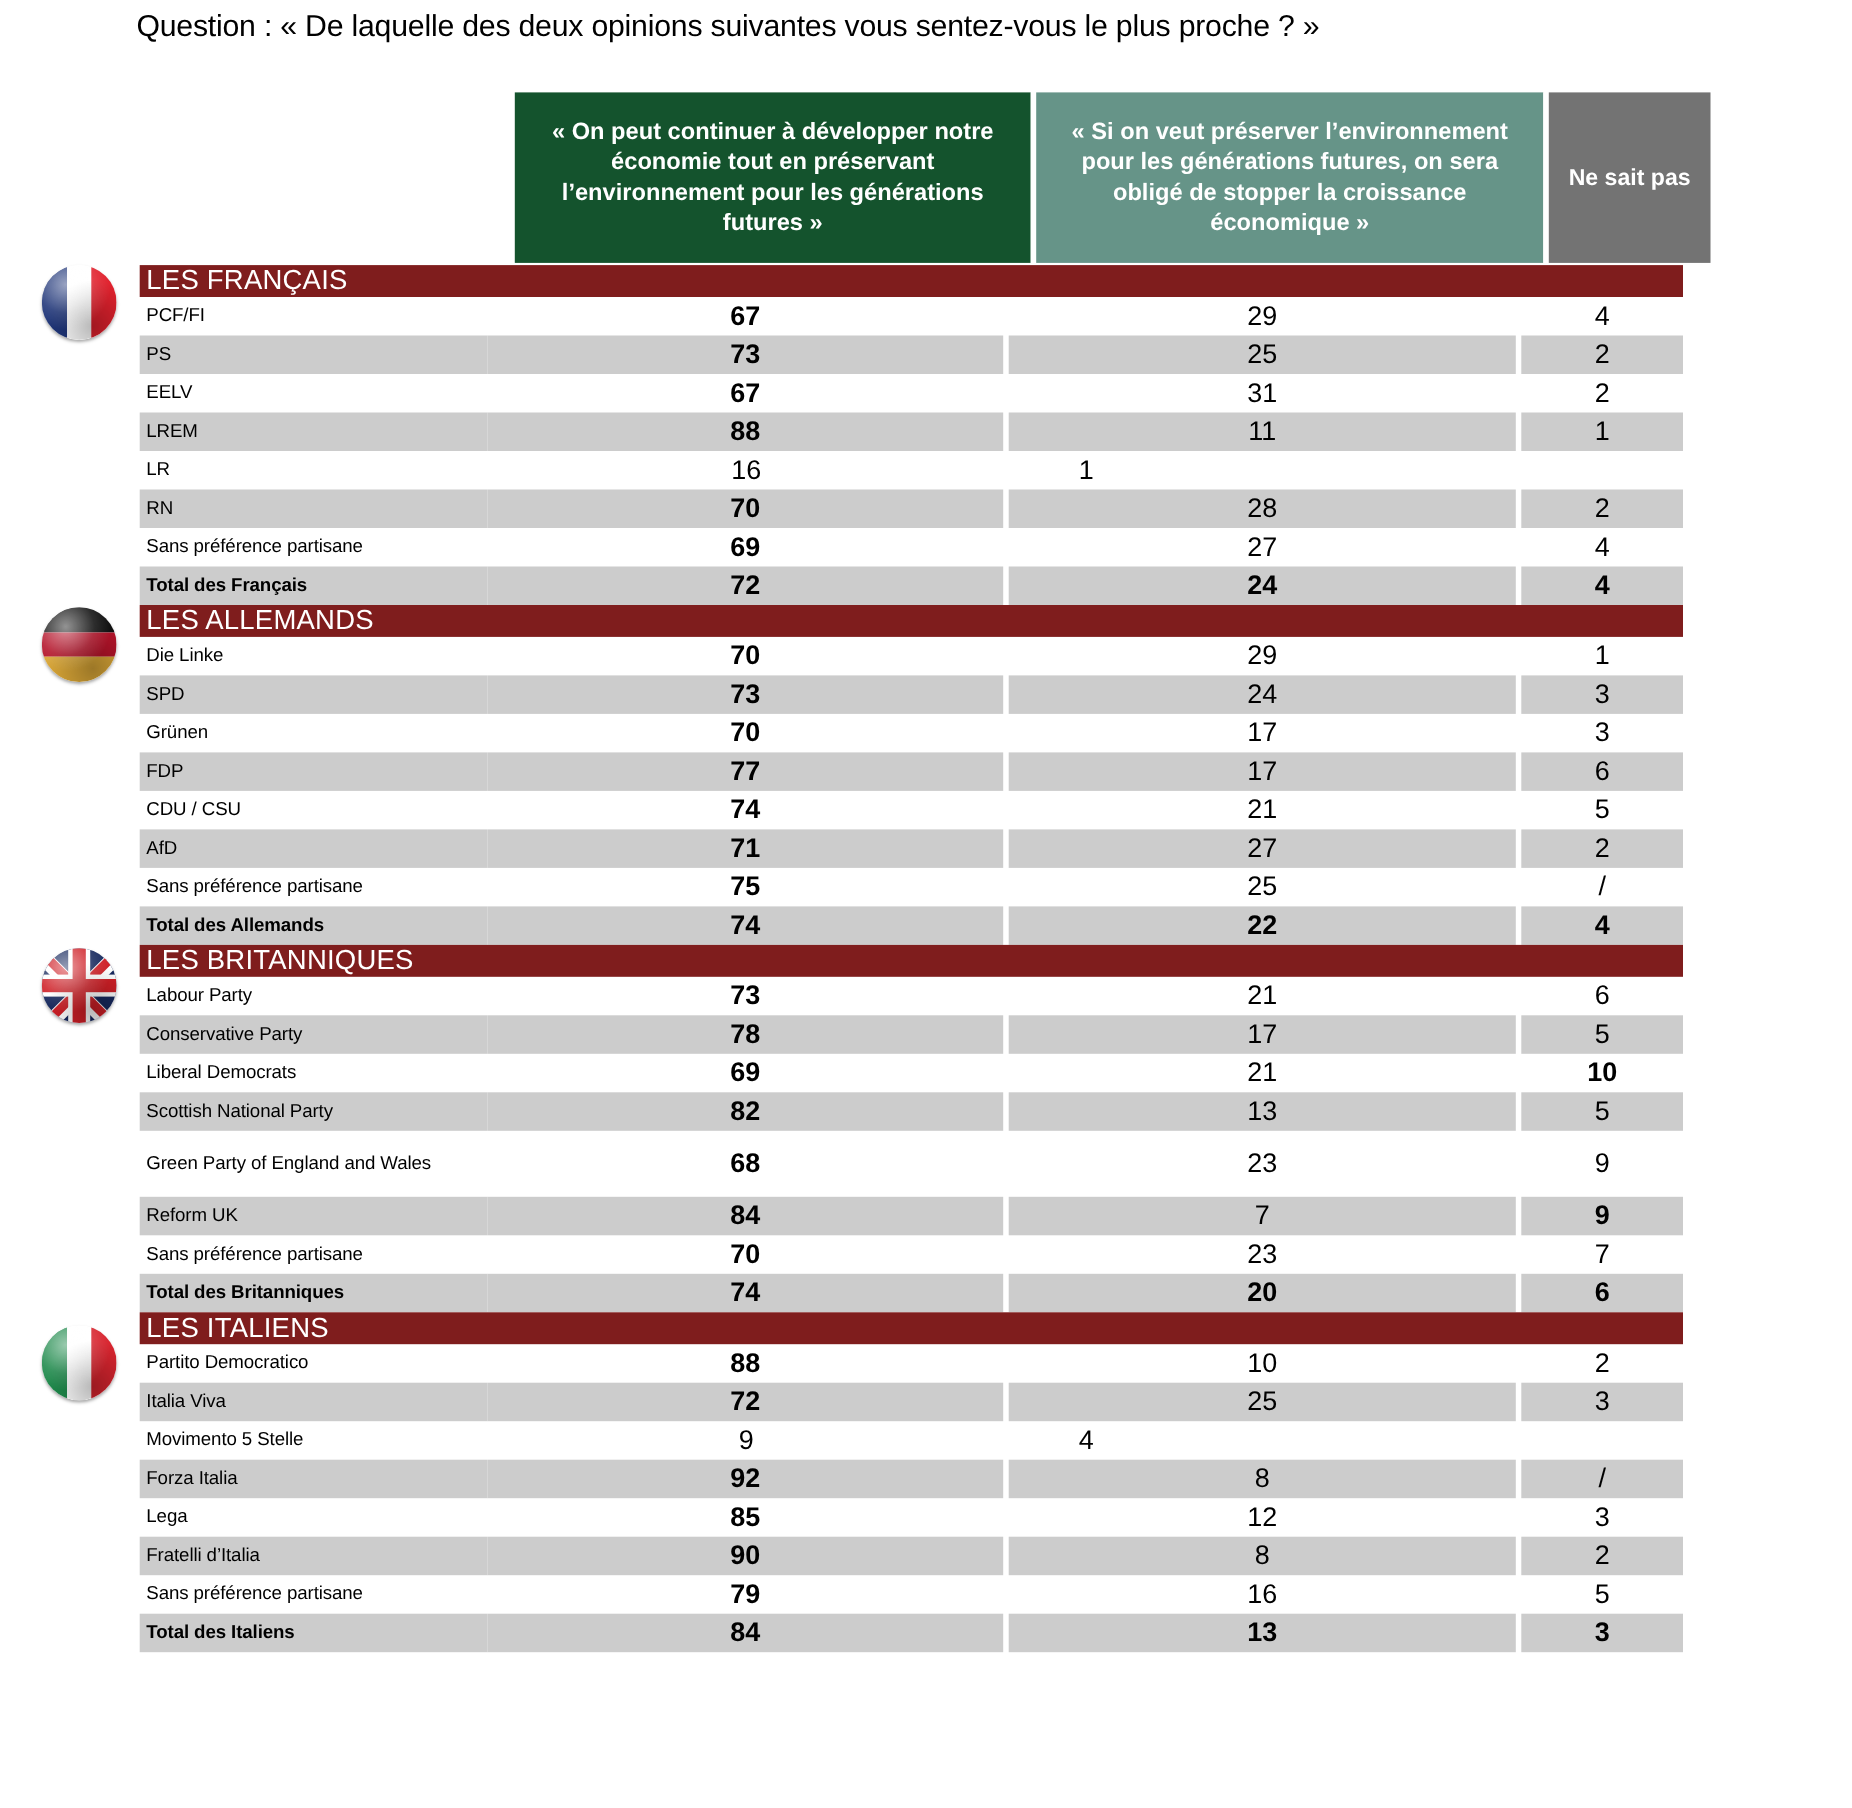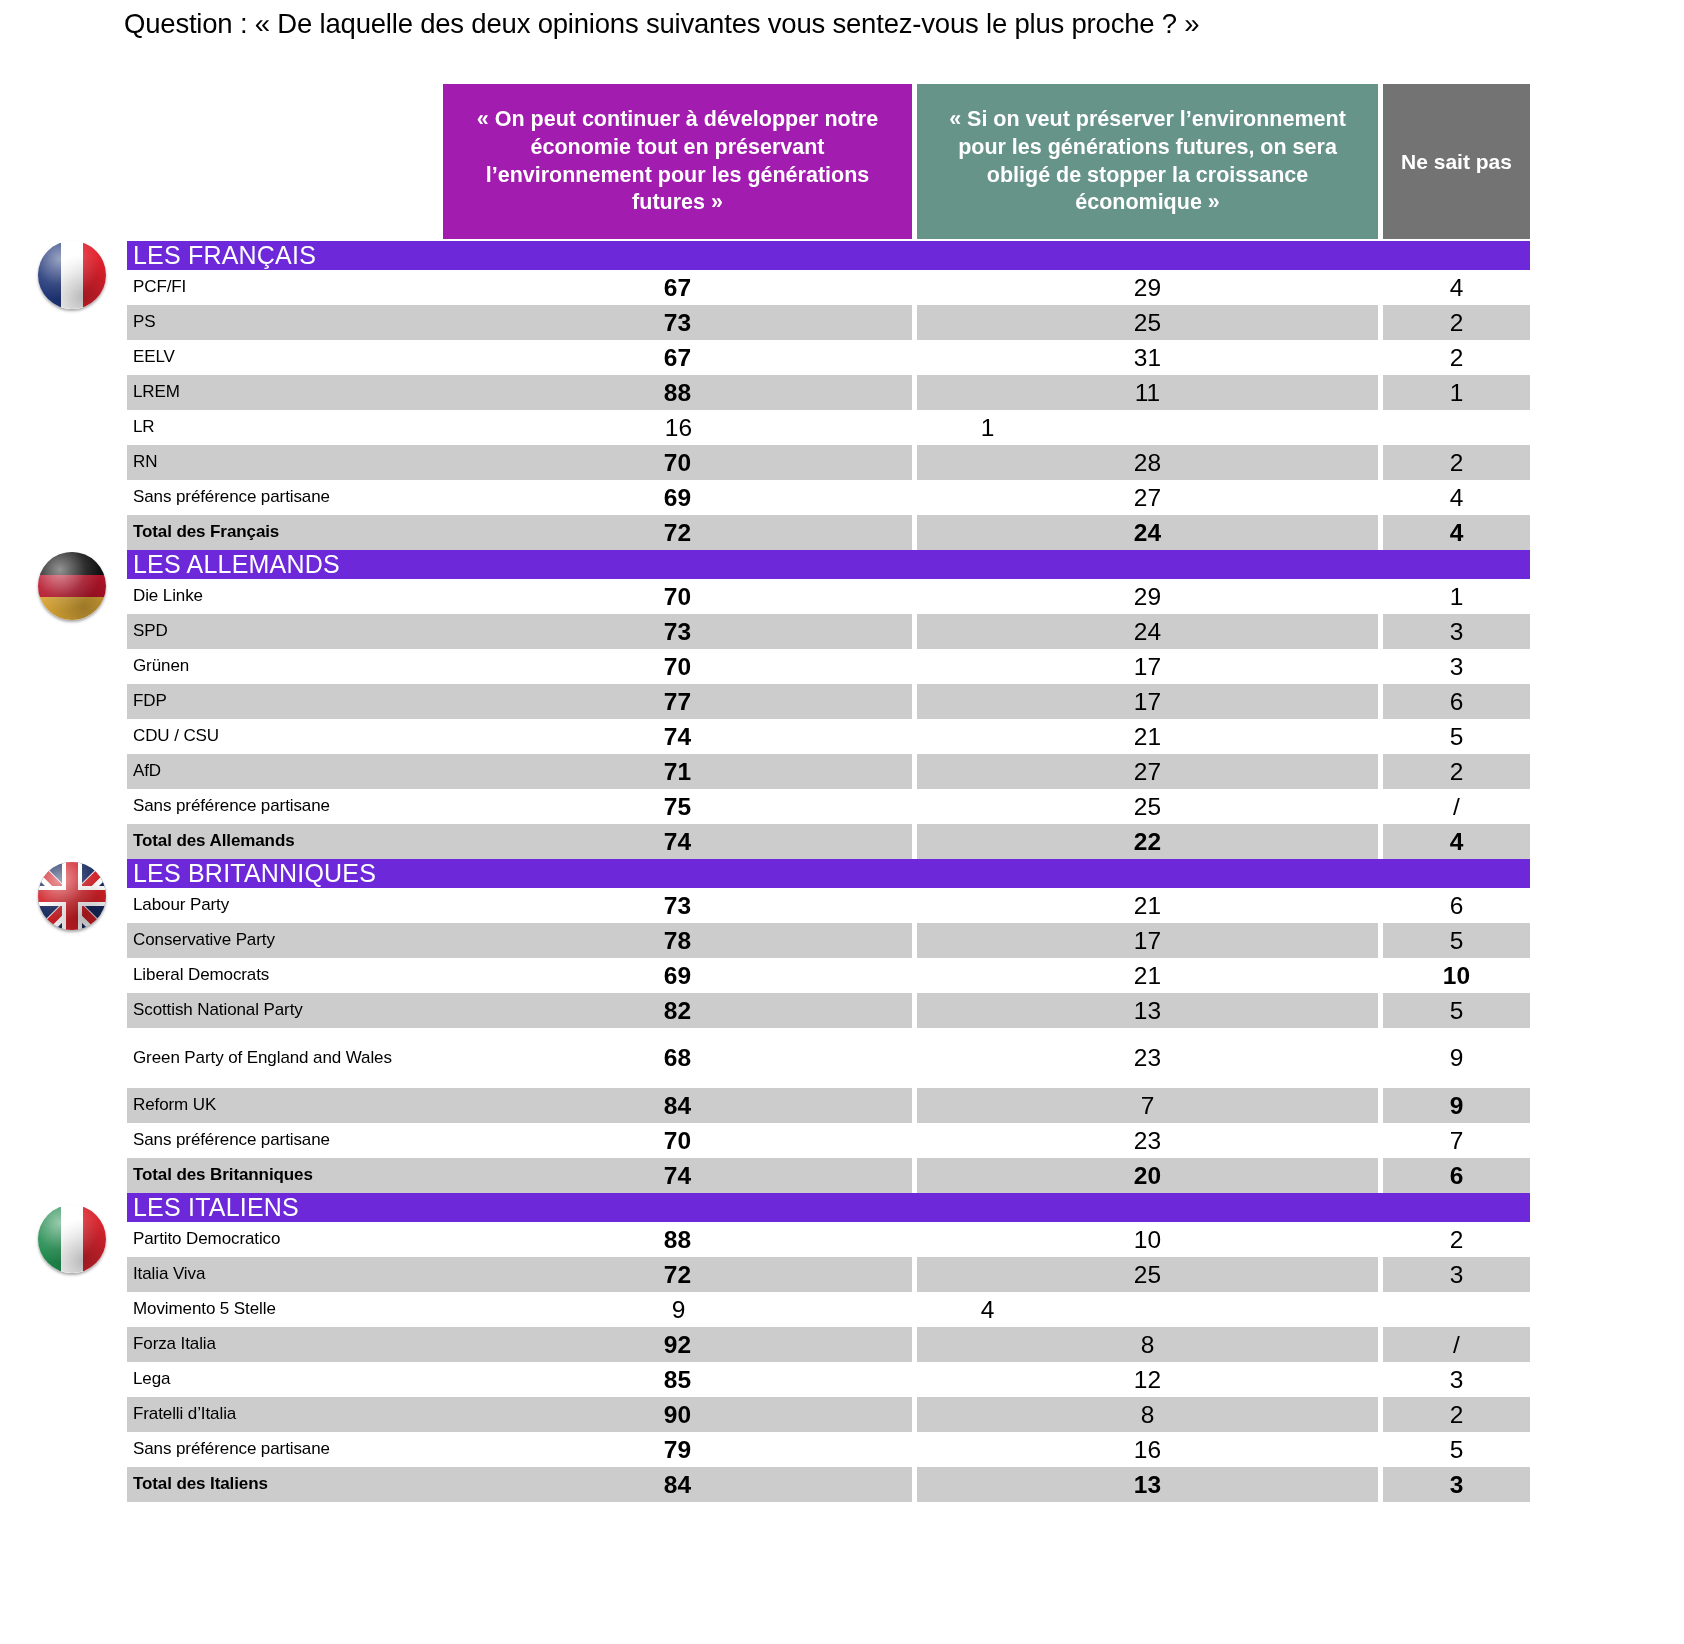--- a/index.html
+++ b/index.html
@@ -38,21 +38,21 @@
     color: #fff;
     font-weight: bold;
     font-size: 21.5px;
     line-height: 1.30;
     text-align: center;
     display: flex;
     align-items: center;
     justify-content: center;
     padding: 4px 10px;
   }
-  .hdr-opt1 { flex: 0 0 469px; background: #a21caf; }
+  .hdr-opt1 { flex: 0 0 469px; background: #14532d; margin-left: 25px; }
   .hdr-gap  { flex: 0 0 5px; background: #fff; }
   .hdr-opt2 { flex: 0 0 461px; background: #669488; }
   .hdr-dk   { flex: 0 0 147px; background: #737373; font-size: 21px; }
 
   
   .table {
     position: absolute;
     left: 127px; top: 241px;
     width: 1403px;
   }
@@ -61,21 +61,21 @@
 
   .cell-label { flex: 0 0 316px; }
   .cell-v1    { flex: 0 0 469px; }
   .cell-gapA  { flex: 0 0 5px; background: #fff !important; }
   .cell-v2    { flex: 0 0 461px; }
   .cell-gapB  { flex: 0 0 5px; background: #fff !important; }
   .cell-v3    { flex: 0 0 147px; }
 
   
   .row.section {
-    background: #6d28d9;
+    background: #7f1d1d;
     height: 29px;
     align-items: center;
   }
   .row.section .cell-gapA,
   .row.section .cell-gapB { background: #303a3c !important; }
   .section-title {
     color: #fff;
     font-size: 25px;
     font-weight: normal;
     padding-left: 6px;

